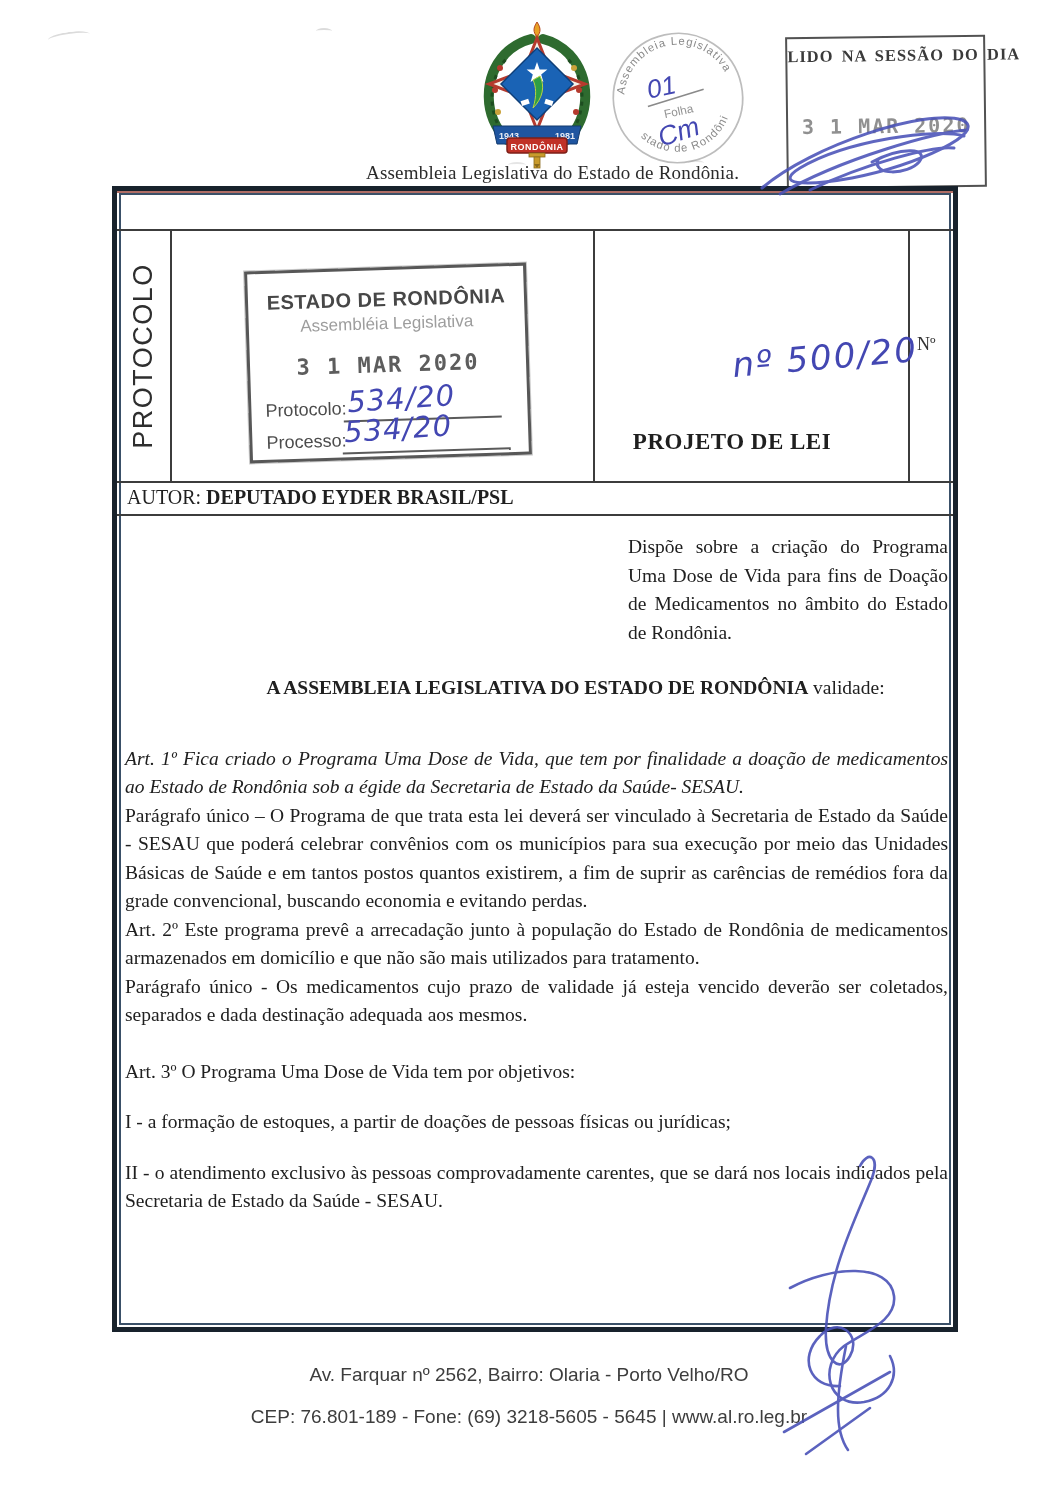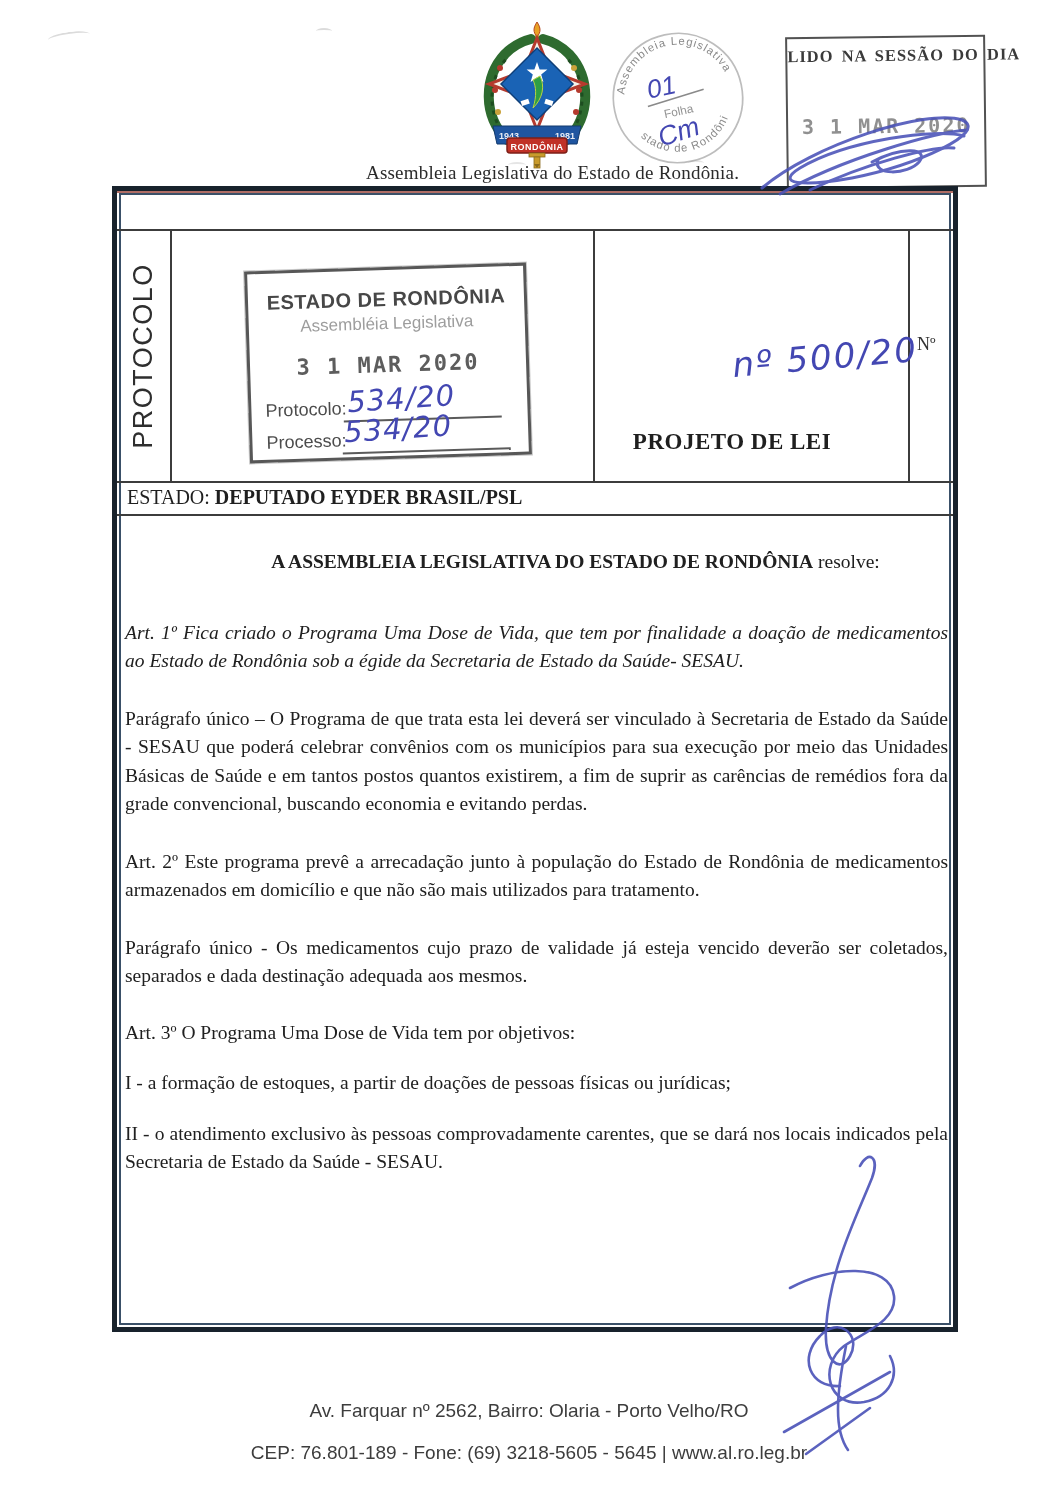--- a/index.html
+++ b/index.html
@@ -82,25 +82,25 @@
     font-weight:bold; font-size:23px; letter-spacing:.5px; color:#1f1f1f; white-space:nowrap;
   }
   .autor-row { position:absolute; left:10px; top:295px; font-size:20px; color:#1f1f1f; white-space:nowrap; }
   .autor-row b { font-weight:bold;text-align:center; }
   
   .body-text { position:absolute; left:8px; top:330px; width:823px; font-size:19.5px; line-height:28.5px; color:#202020; }
   .ementa { margin:12px 0 0 503px; width:320px; text-align:justify; }
   .heading { margin:27px 0 0 78px; text-align:center; white-space:nowrap; }
   .heading .hb { font-weight:bold; }
   .body-par { text-align:justify; }
-  .mt-a { margin-top:42px;font-style:italic; } .mt-b { margin-top:29px; } .mt-c { margin-top:28px; } .mt-d { margin-top:22px; }
+  .mt-a { margin-top:42px;font-style:italic; } .mt-b { } .mt-c { margin-top:28px; } .mt-d { margin-top:22px; }
   
   .main-signature { position:absolute; left:768px; top:1146px; width:165px; height:320px; z-index:6; }
   
-  .footer { position:absolute; left:0; right:0; top:1400px; text-align:center; z-index:1;
+  .footer { position:absolute; left:0; right:0; top:1364px; text-align:center; z-index:1;
             font-family:"Liberation Sans", sans-serif; color:#3d3d3d; }
   .footer .f1 { font-size:19px; }
   .footer .f2 { font-size:19px; margin-top:20px; }
   
   svg text { font-family:"Liberation Sans", sans-serif; }
 </style>
 </head>
 <body>
 
 <div class="page">
@@ -203,25 +203,26 @@
         <div class="st-line st-line-1"></div>
         <div class="st-row st-row-2">Processo:</div>
         <div class="st-val st-val-2 hand">534/20</div>
         <div class="st-line st-line-2"></div>
       </div>
 
       <div class="hand-number hand">nº 500/20</div>
       <div class="num-label">Nº</div>
       <div class="doc-type">PROJETO DE LEI</div>
 
-      <div class="autor-row"><span>ESTADO: </span><b>DEPUTADO EYDER BRASIL/PSL</b></div>
+      <div class="autor-row"><span>AUTOR: </span><b>DEPUTADO EYDER BRASIL/PSL</b></div>
     </div>
 
     <div class="body-text">
-      <p class="heading"><span class="hb">A ASSEMBLEIA LEGISLATIVA DO ESTADO DE RONDÔNIA</span><span> resolve:</span></p>
+      <p class="ementa">Dispõe sobre a criação do Programa Uma Dose de Vida para fins de Doação de Medicamentos no âmbito do Estado de Rondônia.</p>
+      <p class="heading"><span class="hb">A ASSEMBLEIA LEGISLATIVA DO ESTADO DE RONDÔNIA</span><span> validade:</span></p>
       <p class="body-par mt-a">Art. 1º Fica criado o Programa Uma Dose de Vida, que tem por finalidade a doação de medicamentos ao Estado de Rondônia sob a égide da Secretaria de Estado da Saúde- SESAU.</p>
       <p class="body-par mt-b">Parágrafo único – O Programa de que trata esta lei deverá ser vinculado à Secretaria de Estado da Saúde - SESAU que poderá celebrar convênios com os municípios para sua execução por meio das Unidades Básicas de Saúde e em tantos postos quantos existirem, a fim de suprir as carências de remédios fora da grade convencional, buscando economia e evitando perdas.</p>
       <p class="body-par mt-b">Art. 2º Este programa prevê a arrecadação junto à população do Estado de Rondônia de medicamentos armazenados em domicílio e que não são mais utilizados para tratamento.</p>
       <p class="body-par mt-b">Parágrafo único - Os medicamentos cujo prazo de validade já esteja vencido deverão ser coletados, separados e dada destinação adequada aos mesmos.</p>
       <p class="body-par mt-c">Art. 3º O Programa Uma Dose de Vida tem por objetivos:</p>
       <p class="body-par mt-d">I - a formação de estoques, a partir de doações de pessoas físicas ou jurídicas;</p>
       <p class="body-par mt-d">II - o atendimento exclusivo às pessoas comprovadamente carentes, que se dará nos locais indicados pela Secretaria de Estado da Saúde - SESAU.</p>
     </div>
   </div>
 

